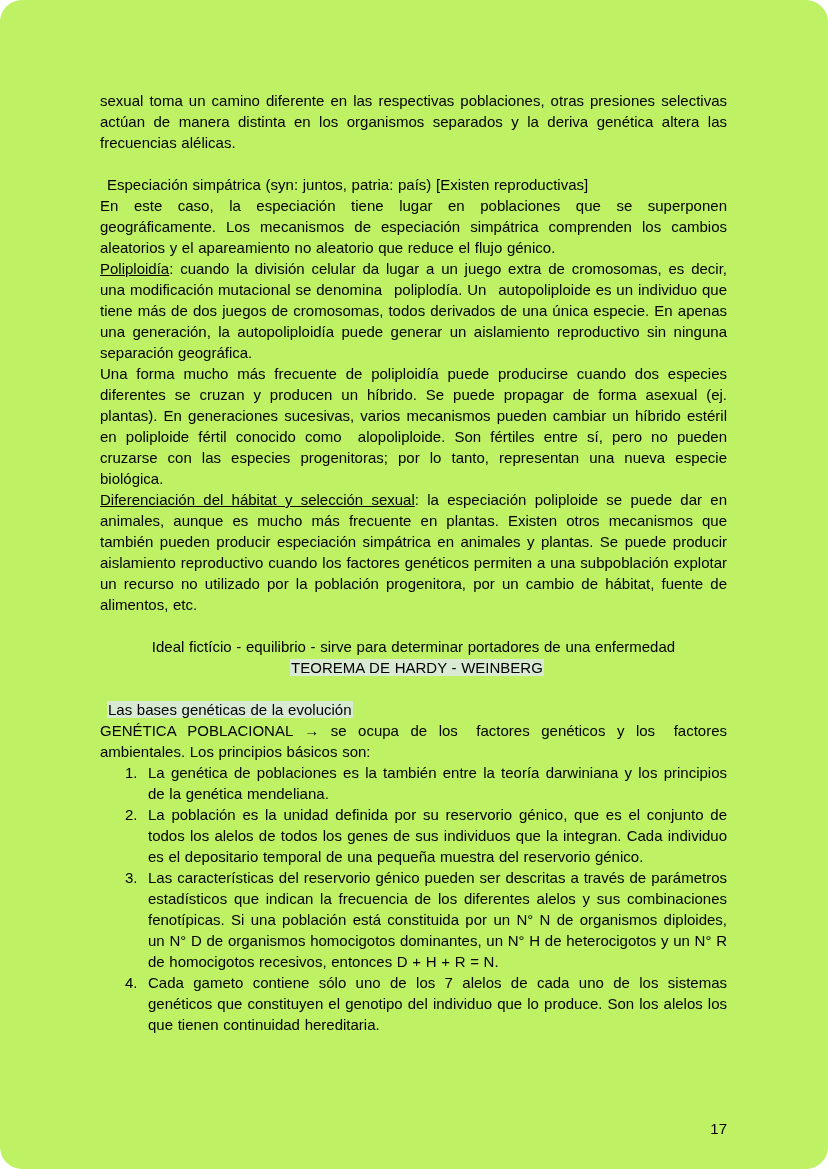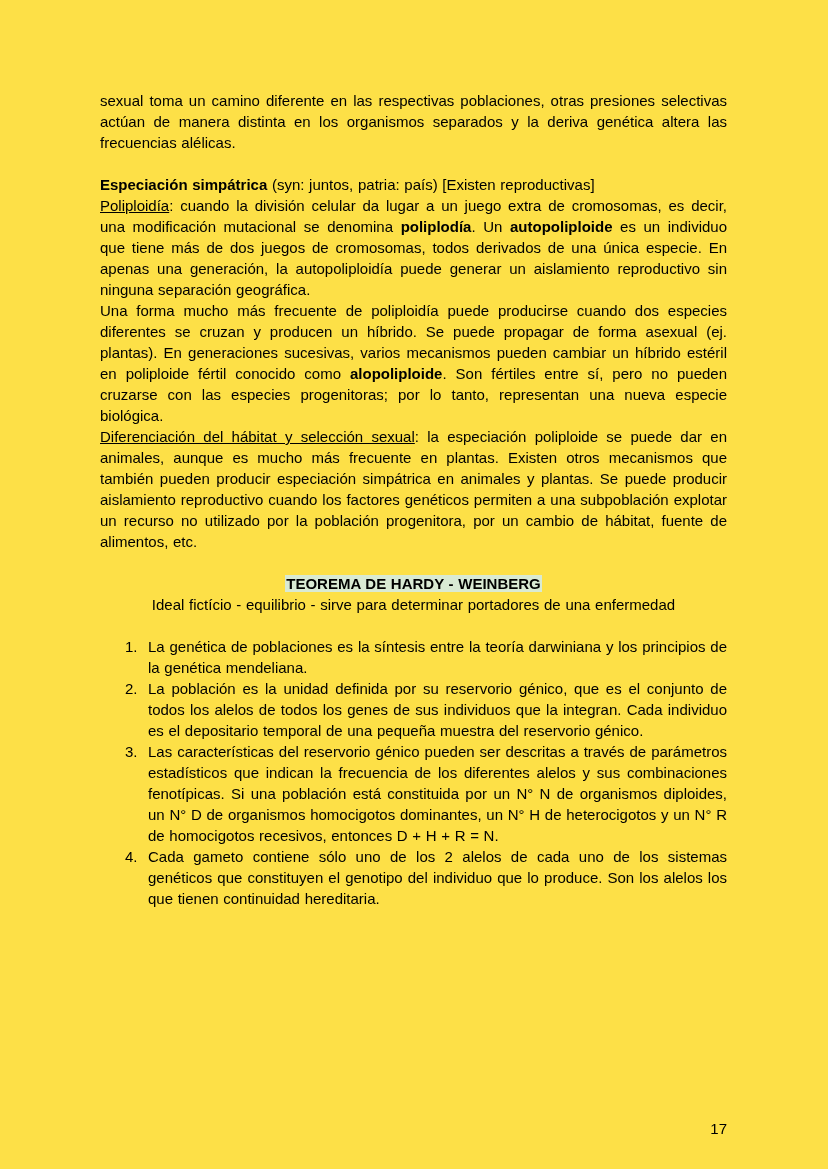--- a/index.html
+++ b/index.html
@@ -6,37 +6,37 @@
   html, body { margin: 0; padding: 0; }
   body {
     width: 828px;
     height: 1169px;
     background: #ffffff;
     font-family: "Liberation Sans", "DejaVu Sans", sans-serif;
     color: #000000;
     position: relative;
     overflow: hidden;
   }
-  .sheet { position: absolute; inset: 0; background: #fde047; }
+  .sheet { position: absolute; inset: 0; background: #bef264; border-radius: 22px; }
   .content {
     position: absolute;
     left: 100px;
     top: 90px;
     width: 627px;
   }
   .para {
     margin: 0;
     font-size: 15px;
     line-height: 21px;
     text-align: justify;
     word-spacing: 0.5px;
   }
   .center { text-align: center; }
   .blank { height: 21px; }
-  .bold { font-weight: bold; }
+  .bold { font-weight: normal; margin-left: 7px; }
   .term { text-decoration: underline; }
   .hl { background-color: var(--hl, #d9ead3); padding: 0 1px; }
   .olist { margin: 0; }
   .oli { display: flex; padding-left: 25px; }
   .oli .marker {
     flex: 0 0 23px;
     font-size: 15px;
     line-height: 21px;
   }
   .oli .li-text {
@@ -60,52 +60,55 @@
 <div class="sheet">
   <div class="content">
 
     <p class="para">sexual toma un camino diferente en las respectivas poblaciones, otras presiones selectivas actúan de manera distinta en los organismos separados y la deriva genética altera las frecuencias alélicas.</p>
 
 
     <div class="blank"></div>
 
     <p class="para"><span class="bold">Especiación simpátrica</span><span> (syn: juntos, patria: país) [Existen reproductivas]</span></p>
 
+    <p class="para">En este caso, la especiación tiene lugar en poblaciones que se superponen geográficamente. Los mecanismos de especiación simpátrica comprenden los cambios aleatorios y el apareamiento no aleatorio que reduce el flujo génico.</p>
 
     <p class="para"><span class="term">Poliploidía</span><span>: cuando la división celular da lugar a un juego extra de cromosomas, es decir, una modificación mutacional se denomina </span><span class="bold">poliplodía</span><span>. Un </span><span class="bold">autopoliploide</span><span> es un individuo que tiene más de dos juegos de cromosomas, todos derivados de una única especie. En apenas una generación, la autopoliploidía puede generar un aislamiento reproductivo sin ninguna separación geográfica.</span></p>
 
     <p class="para"><span>Una forma mucho más frecuente de poliploidía puede producirse cuando dos especies diferentes se cruzan y producen un híbrido. Se puede propagar de forma asexual (ej. plantas). En generaciones sucesivas, varios mecanismos pueden cambiar un híbrido estéril en poliploide fértil conocido como </span><span class="bold">alopoliploide</span><span>. Son fértiles entre sí, pero no pueden cruzarse con las especies progenitoras; por lo tanto, representan una nueva especie biológica.</span></p>
 
     <p class="para"><span class="term">Diferenciación del hábitat y selección sexual</span><span>: la especiación poliploide se puede dar en animales, aunque es mucho más frecuente en plantas. Existen otros mecanismos que también pueden producir especiación simpátrica en animales y plantas. Se puede producir aislamiento reproductivo cuando los factores genéticos permiten a una subpoblación explotar un recurso no utilizado por la población progenitora, por un cambio de hábitat, fuente de alimentos, etc.</span></p>
 
     <div class="blank"></div>
 
+    <p class="para center">Ideal fictício - equilibrio - sirve para determinar portadores de una enfermedad</p>
+
     <p class="para center"><span class="bold hl">TEOREMA DE HARDY - WEINBERG</span></p>
-
-    <p class="para center">Ideal fictício - equilibrio - sirve para determinar portadores de una enfermedad</p>
 
     <div class="blank"></div>
 
+    <p class="para"><span class="bold hl">Las bases genéticas de la evolución</span></p>
 
+    <p class="para"><span>GENÉTICA POBLACIONAL → se ocupa de los </span><span class="bold">factores genéticos</span><span> y los </span><span class="bold">factores ambientales</span><span>. Los principios básicos son:</span></p>
 
     <div class="olist">
       <div class="oli">
         <span class="marker">1.</span>
-        <div class="li-text">La genética de poblaciones es la síntesis entre la teoría darwiniana y los principios de la genética mendeliana.</div>
+        <div class="li-text">La genética de poblaciones es la también entre la teoría darwiniana y los principios de la genética mendeliana.</div>
       </div>
       <div class="oli">
         <span class="marker">2.</span>
         <div class="li-text">La población es la unidad definida por su reservorio génico, que es el conjunto de todos los alelos de todos los genes de sus individuos que la integran. Cada individuo es el depositario temporal de una pequeña muestra del reservorio génico.</div>
       </div>
       <div class="oli">
         <span class="marker">3.</span>
         <div class="li-text">Las características del reservorio génico pueden ser descritas a través de parámetros estadísticos que indican la frecuencia de los diferentes alelos y sus combinaciones fenotípicas. Si una población está constituida por un N° N de organismos diploides, un N° D de organismos homocigotos dominantes, un N° H de heterocigotos y un N° R de homocigotos recesivos, entonces D + H + R = N.</div>
       </div>
       <div class="oli">
         <span class="marker">4.</span>
-        <div class="li-text">Cada gameto contiene sólo uno de los 2 alelos de cada uno de los sistemas genéticos que constituyen el genotipo del individuo que lo produce. Son los alelos los que tienen continuidad hereditaria.</div>
+        <div class="li-text">Cada gameto contiene sólo uno de los 7 alelos de cada uno de los sistemas genéticos que constituyen el genotipo del individuo que lo produce. Son los alelos los que tienen continuidad hereditaria.</div>
       </div>
     </div>
 
   </div>
 
   <div class="page-number">17</div>
 </div>
 
 </body></html>

